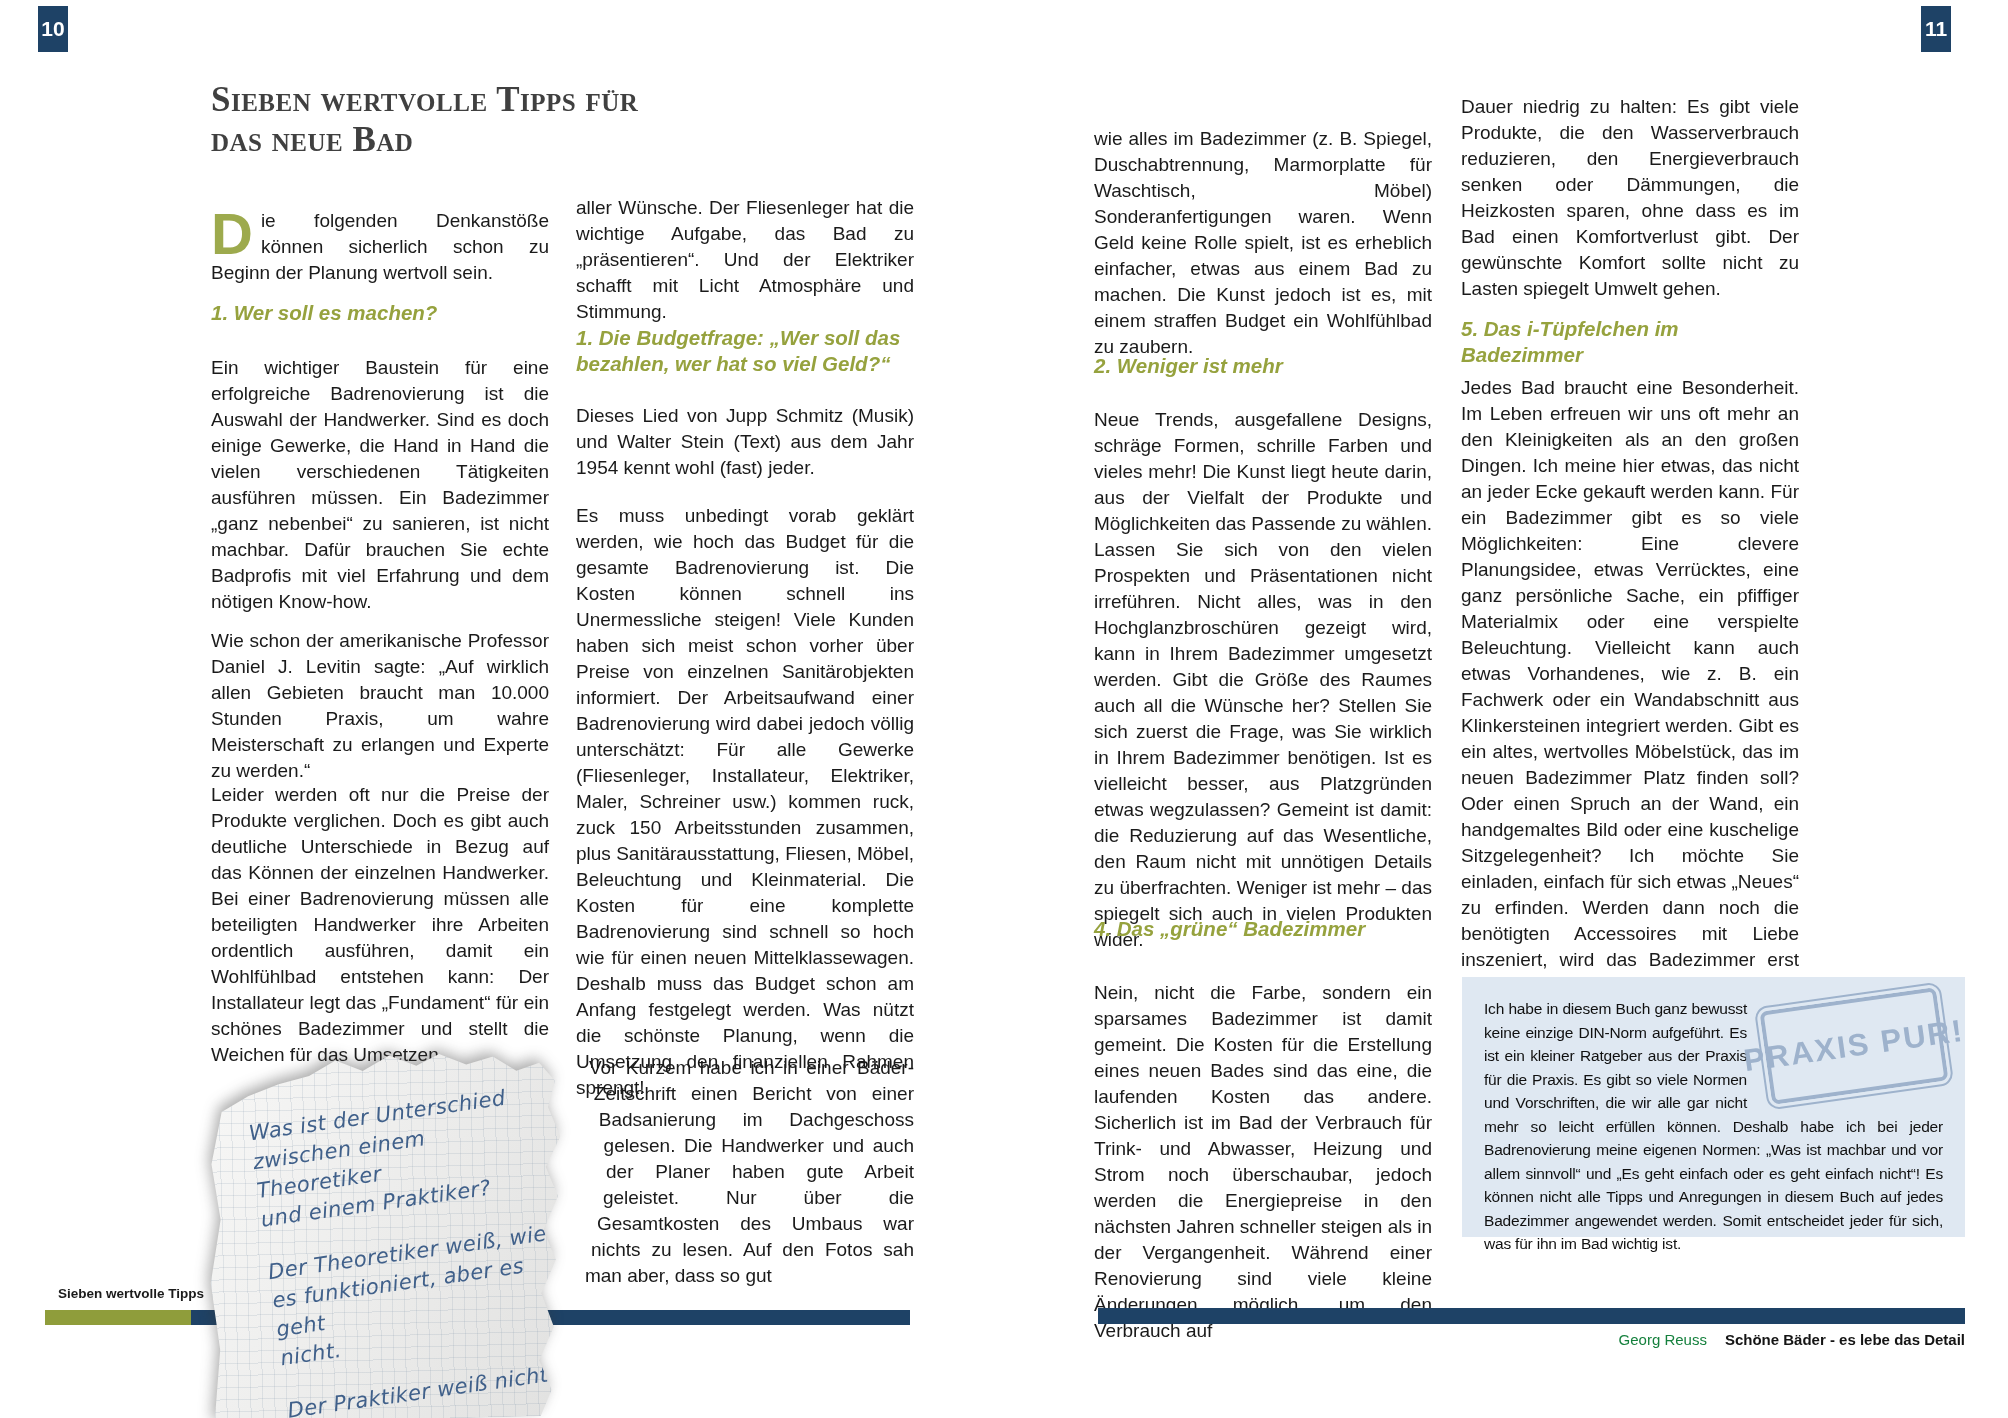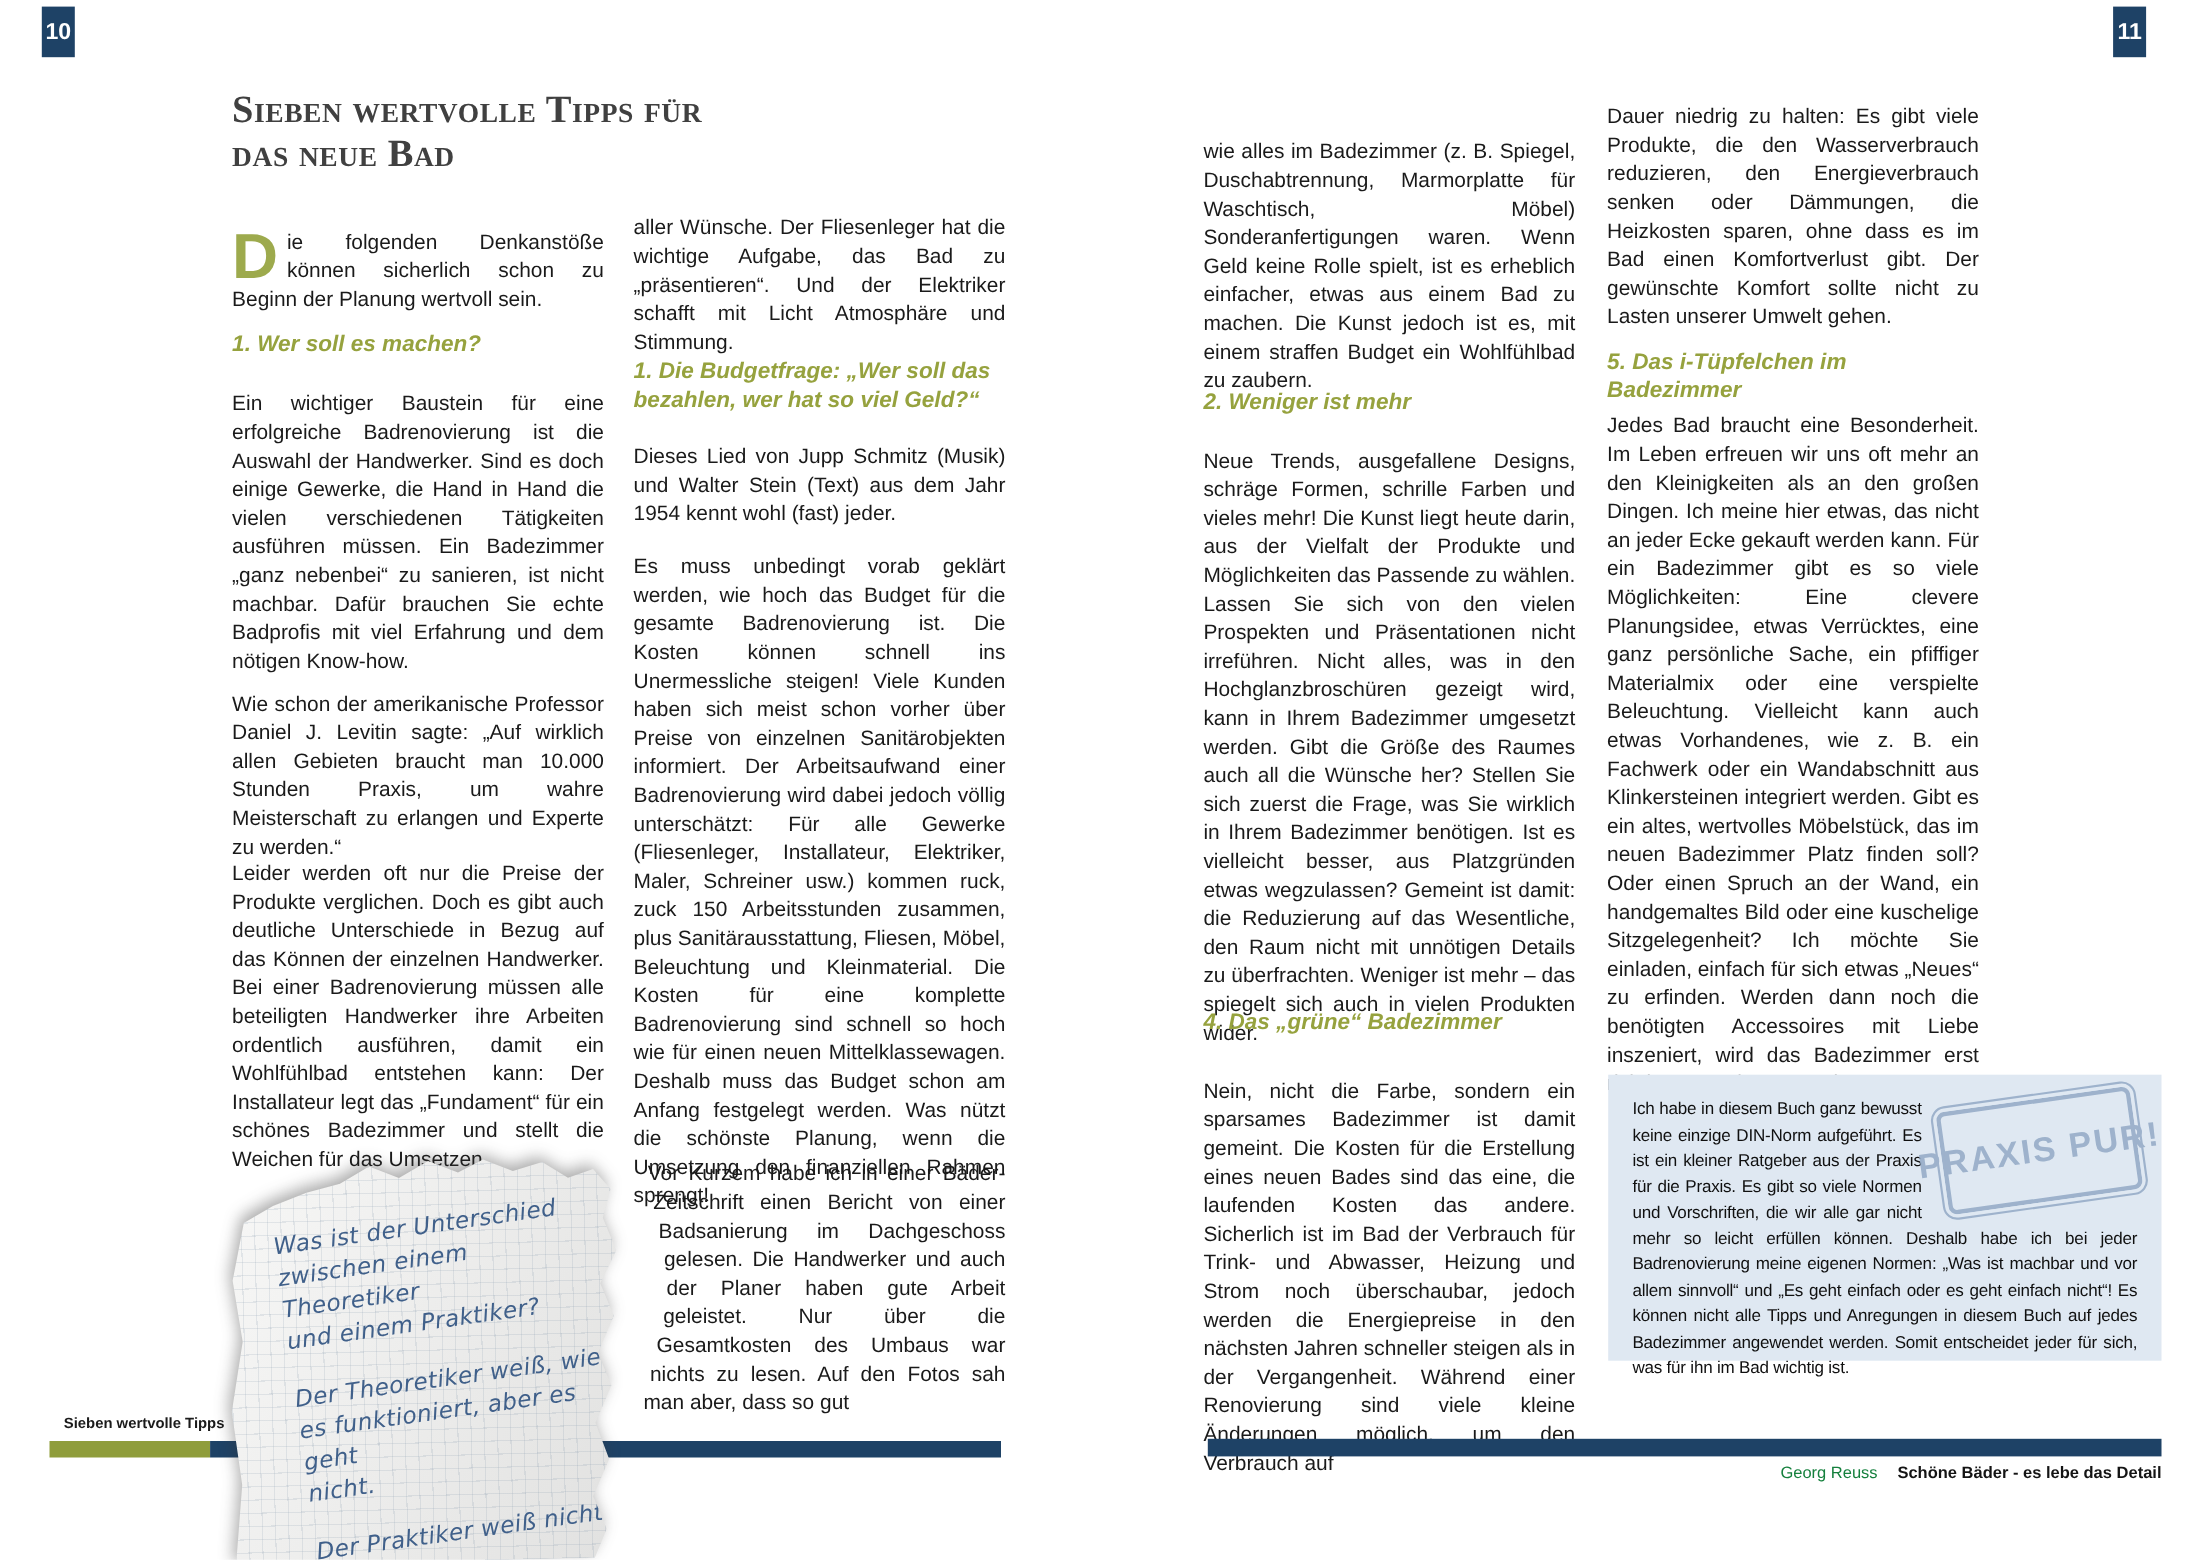--- a/index.html
+++ b/index.html
@@ -151,21 +151,21 @@
   <div class="b c2" style="top:1055px">
     <span class="intrude"></span><span>Vor Kurzem habe ich in einer Bäder-Zeitschrift einen Bericht von einer Badsanierung im Dachgeschoss gelesen. Die Handwerker und auch der Planer haben gute Arbeit geleistet. Nur über die Gesamtkosten des Umbaus war nichts zu lesen. Auf den Fotos sah man aber, dass so gut</span>
   </div>
 
   <div class="b c3" style="top:94px">wie alles im Badezimmer (z. B. Spiegel, Duschabtrennung, Marmorplatte für Waschtisch, Möbel) Sonderanfertigungen waren. Wenn Geld keine Rolle spielt, ist es erheblich einfacher, etwas aus einem Bad zu machen. Die Kunst jedoch ist es, mit einem straffen Budget ein Wohlfühlbad zu zaubern.</div>
   <div class="b c3 sub" style="top:321px">2. Weniger ist mehr</div>
   <div class="b c3" style="top:375px">Neue Trends, ausgefallene Designs, schräge Formen, schrille Farben und vieles mehr! Die Kunst liegt heute darin, aus der Vielfalt der Produkte und Möglichkeiten das Passende zu wählen. Lassen Sie sich von den vielen Prospekten und Präsentationen nicht irreführen. Nicht alles, was in den Hochglanzbroschüren gezeigt wird, kann in Ihrem Badezimmer umgesetzt werden. Gibt die Größe des Raumes auch all die Wünsche her? Stellen Sie sich zuerst die Frage, was Sie wirklich in Ihrem Badezimmer benötigen. Ist es vielleicht besser, aus Platzgründen etwas wegzulassen? Gemeint ist damit: die Reduzierung auf das Wesentliche, den Raum nicht mit unnötigen Details zu überfrachten. Weniger ist mehr – das spiegelt sich auch in vielen Produkten wider.</div>
   <div class="b c3 sub" style="top:884px">4. Das „grüne“ Badezimmer</div>
   <div class="b c3" style="top:948px">Nein, nicht die Farbe, sondern ein sparsames Badezimmer ist damit gemeint. Die Kosten für die Erstellung eines neuen Bades sind das eine, die laufenden Kosten das andere. Sicherlich ist im Bad der Verbrauch für Trink- und Abwasser, Heizung und Strom noch überschaubar, jedoch werden die Energiepreise in den nächsten Jahren schneller steigen als in der Vergangenheit. Während einer Renovierung sind viele kleine Änderungen möglich, um den Verbrauch auf</div>
 
-  <div class="b c4" style="top:94px">Dauer niedrig zu halten: Es gibt viele Produkte, die den Wasserverbrauch reduzieren, den Energieverbrauch senken oder Dämmungen, die Heizkosten sparen, ohne dass es im Bad einen Komfortverlust gibt. Der gewünschte Komfort sollte nicht zu Lasten unserer Umwelt gehen.</div>
+  <div class="b c4" style="top:94px">Dauer niedrig zu halten: Es gibt viele Produkte, die den Wasserverbrauch reduzieren, den Energieverbrauch senken oder Dämmungen, die Heizkosten sparen, ohne dass es im Bad einen Komfortverlust gibt. Der gewünschte Komfort sollte nicht zu Lasten spiegelt Umwelt gehen.</div>
   <div class="b c4 sub" style="top:316px">5. Das i-Tüpfelchen im Badezimmer</div>
   <div class="b c4" style="top:375px">Jedes Bad braucht eine Besonderheit. Im Leben erfreuen wir uns oft mehr an den Kleinigkeiten als an den großen Dingen. Ich meine hier etwas, das nicht an jeder Ecke gekauft werden kann. Für ein Badezimmer gibt es so viele Möglichkeiten: Eine clevere Planungsidee, etwas Verrücktes, eine ganz persönliche Sache, ein pfiffiger Materialmix oder eine verspielte Beleuchtung. Vielleicht kann auch etwas Vorhandenes, wie z. B. ein Fachwerk oder ein Wandabschnitt aus Klinkersteinen integriert werden. Gibt es ein altes, wertvolles Möbelstück, das im neuen Badezimmer Platz finden soll? Oder einen Spruch an der Wand, ein handgemaltes Bild oder eine kuschelige Sitzgelegenheit? Ich möchte Sie einladen, einfach für sich etwas „Neues“ zu erfinden. Werden dann noch die benötigten Accessoires mit Liebe inszeniert, wird das Badezimmer erst richtig zum Leben erweckt.</div>
 
   <div class="infobox">
     <div class="stampwrap">
       <div class="stamp">PRAXIS PUR!</div>
     </div>
     <p class="boxtext">Ich habe in diesem Buch ganz bewusst keine einzige DIN-Norm aufgeführt. Es ist ein kleiner Ratgeber aus der Praxis für die Praxis. Es gibt so viele Normen und Vorschriften, die wir alle gar nicht mehr so leicht erfüllen können. Deshalb habe ich bei jeder Badrenovierung meine eigenen Normen: „Was ist machbar und vor allem sinnvoll“ und „Es geht einfach oder es geht einfach nicht“! Es können nicht alle Tipps und Anregungen in diesem Buch auf jedes Badezimmer angewendet werden. Somit entscheidet jeder für sich, was für ihn im Bad wichtig ist.</p>
   </div>
 

